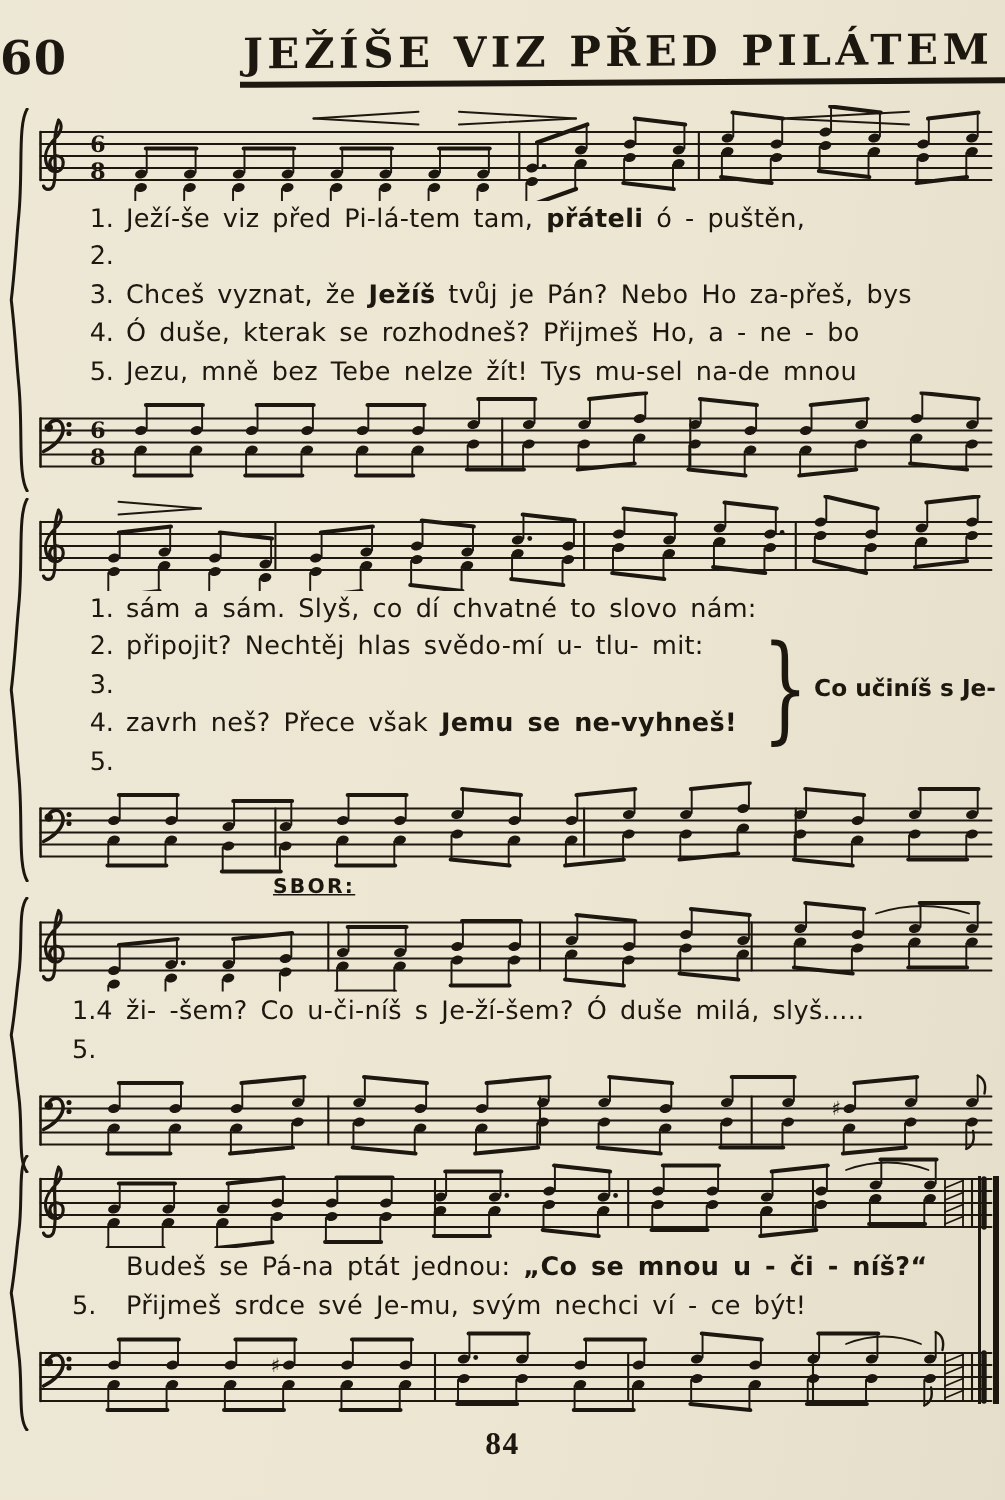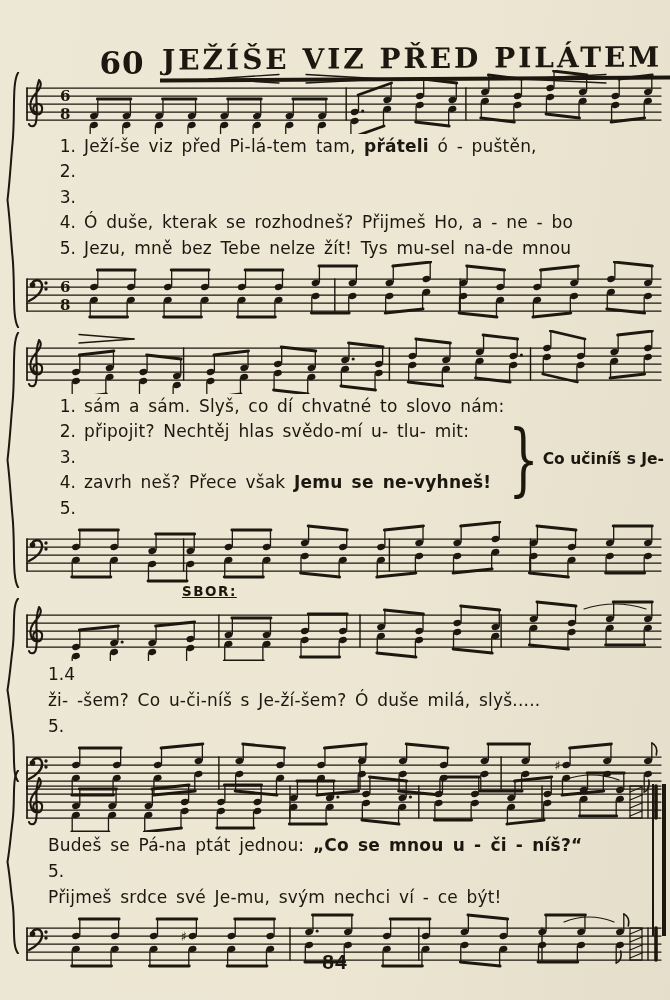--- a/index.html
+++ b/index.html
@@ -2,47 +2,47 @@
 <html><head>
 <meta charset="utf-8">
 <style>
   html,body{margin:0;padding:0;background:#9a released;}
   body{background:#8f8a7d;}
   .page{
     position:relative;width:670px;height:1000px;overflow:hidden;
     background:linear-gradient(100deg,#ede7d5 0%,#ece6d3 55%,#e5deca 100%);
     font-family:"DejaVu Sans",sans-serif;color:#1c170f;
   }
-  .title-row{position:absolute;top:18px;left:0;right:0;display:flex;justify-content:flex-end;align-items:flex-end;gap:15px;margin-top:24px;}
+  .title-row{position:absolute;top:18px;left:0;right:0;display:flex;justify-content:space-between;align-items:flex-end;gap:15px;}
   .title-num{font-family:"DejaVu Serif",serif;font-weight:700;font-size:31px;letter-spacing:1px;}
   .title-main{
     font-family:"DejaVu Serif",serif;font-weight:700;font-size:28px;letter-spacing:3px;
     border-bottom:4px solid #1c170f;padding:0 8px 2px 2px;transform:skewY(-0.35deg);white-space:nowrap;
   }
   .system{position:absolute;left:8px;right:8px;}
   #sys1{top:70px;} #sys2{top:330px;} #sys3{top:584px;} #sys4{top:768px;}
   .sys-inner{margin-left:16px;position:relative;}
   .brace{position:absolute;left:-2px;top:2px;}
   svg.staff{display:block;}
   .lyrics{position:relative;margin-left:24px;width:606px;}
   .verse-line{display:flex;line-height:25.4px;font-size:17px;white-space:nowrap;}
-  .small-lyrics .verse-line{line-height:26px;flex-direction:column;}
+  .small-lyrics .verse-line{line-height:26px;}
   .vnum{width:28px;text-align:right;margin-right:8px;flex:none;}
   .small-lyrics .vnum{width:34px;text-align:left;margin-right:2px;}
   .vtxt{word-spacing:3px;letter-spacing:.2px;}
   .vtxt .b{font-weight:700;}
   .side-note{position:absolute;right:-10px;top:26px;height:78px;display:flex;align-items:center;}
   .side-brace{font-family:"DejaVu Serif",serif;font-size:74px;line-height:74px;transform:scale(.65,1.05);transform-origin:center;}
   .side-text{font-weight:700;font-size:15.5px;white-space:nowrap;margin-left:-4px;}
   .choir{position:absolute;top:-1px;left:158px;font-size:13.5px;font-weight:700;letter-spacing:1.5px;text-decoration:underline;}
   .choir-spacer{height:13px;}
   .final-double{position:absolute;right:-4px;top:16px;height:152px;width:8px;
     border-left:2px solid #1c170f;border-right:4px solid #1c170f;}
   .pageno{position:absolute;top:950px;left:0;right:0;text-align:center;
-    font-family:Liberation Sans, sans-serif;font-weight:700;font-size:21px;letter-spacing:1px;}
+    font-family:Liberation Serif, serif;font-weight:700;font-size:21px;letter-spacing:1px;}
 </style>
 </head>
 <body>
 
 <div class="page">
 
   <div class="title-row">
     <span class="title-num">60</span>
     <span class="title-main">JEŽÍŠE VIZ PŘED PILÁTEM</span>
   </div>
@@ -167,20 +167,21 @@
       <div class="lyrics">
           <div class="verse-line">
             <span class="vnum">1.</span>
             <span class="vtxt"><span>Ježí-še viz před Pi-lá-tem tam, </span><span class="b">přáteli</span><span> ó - puštěn,</span></span>
           </div>
           <div class="verse-line">
             <span class="vnum">2.</span>
           </div>
           <div class="verse-line">
             <span class="vnum">3.</span>
+            <span class="vtxt"><span>Chceš vyznat, že </span><span class="b">Ježíš</span><span> tvůj je Pán? Nebo Ho za-přeš, bys</span></span>
           </div>
           <div class="verse-line">
             <span class="vnum">4.</span>
             <span class="vtxt"><span>Ó duše, kterak se rozhodneš? Přijmeš Ho, a - ne - bo</span></span>
           </div>
           <div class="verse-line">
             <span class="vnum">5.</span>
             <span class="vtxt"><span>Jezu, mně bez Tebe nelze žít! Tys mu-sel na-de mnou</span></span>
           </div>
         </div>

